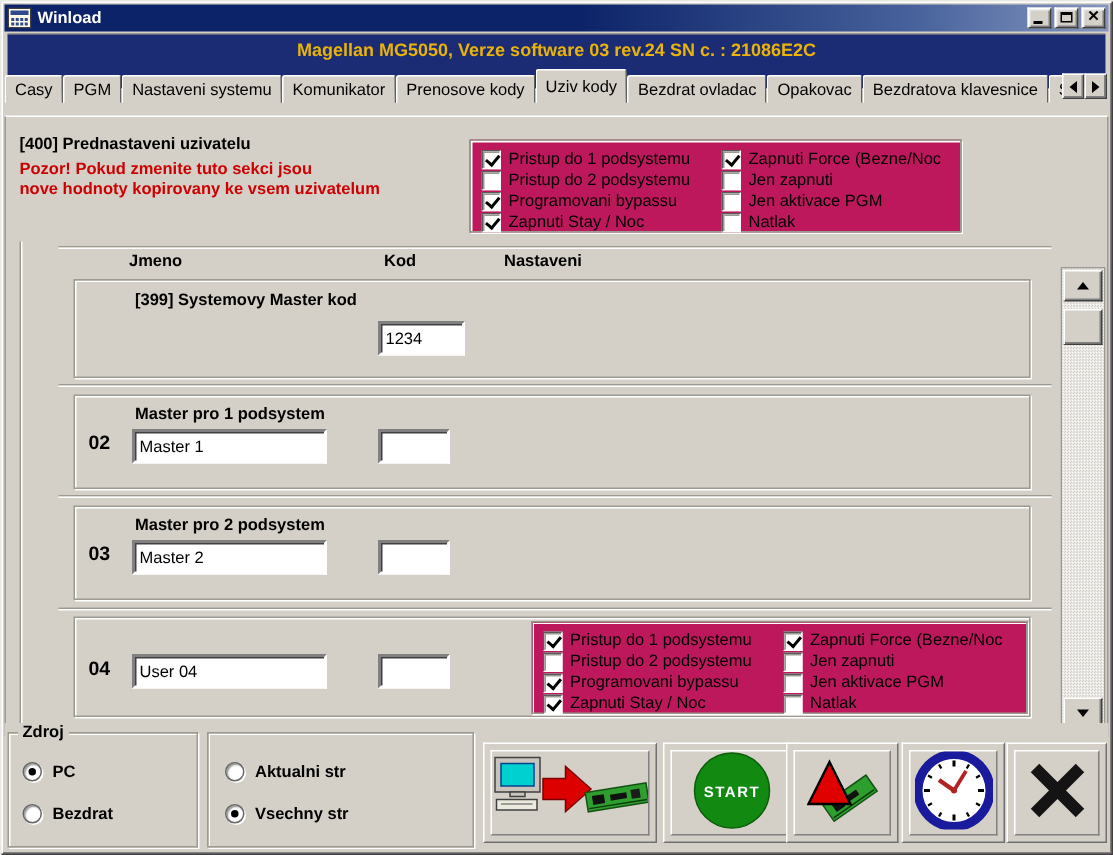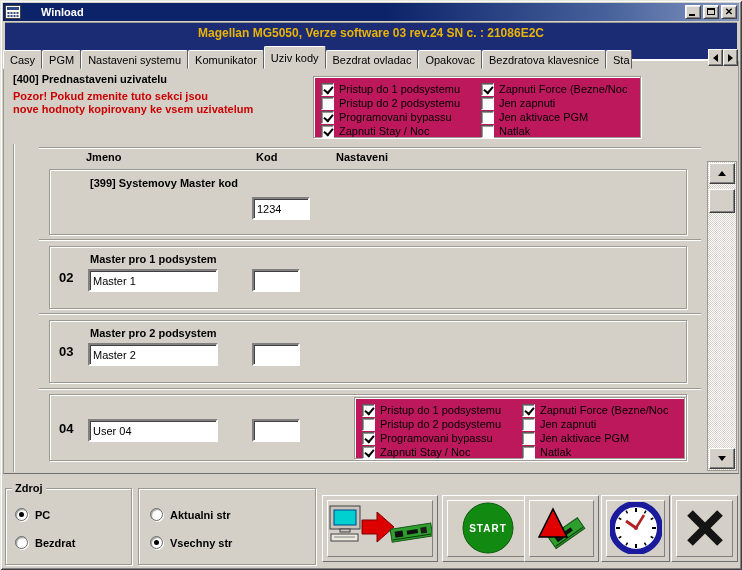--- a/index.html
+++ b/index.html
@@ -7,21 +7,21 @@
   body { font-family:"Liberation Sans", sans-serif; font-size:11px; color:#000; }
   #screen { position:relative; width:742px; height:570px; background:#d4d0c8;
     box-shadow: inset 1px 1px 0 #e9e7e2, inset -1px -1px 0 #404040,
                 inset 2px 2px 0 #fff,    inset -2px -2px 0 #808080; overflow:hidden; }
 
   
   .titlebar { position:absolute; left:3px; top:3px; right:3px; height:18px;
     background:linear-gradient(90deg,#0c2369 0%,#0c2369 52%,#3d5globalThis8 60%,#46619b 80%,#8496c0 100%);
     background:linear-gradient(90deg,#0c2369 0%,#0c2369 52%,#46619b 82%,#8496c0 100%);
     display:flex; align-items:center; }
-  .title-text { color:#fff; font-weight:bold; font-size:11px; margin-left:20px; }
+  .title-text { color:#fff; font-weight:bold; font-size:11px; margin-left:4px; }
   .title-icon { width:16px; height:14px; margin-left:2px; flex:none; }
   .winbtns { margin-left:auto; margin-right:2px; display:flex; gap:2px; }
   .wbtn { width:16px; height:14px; background:#d4d0c8; position:relative;
     border:1px solid; border-color:#fff #404040 #404040 #fff;
     box-shadow: inset 1px 1px 0 #eee, inset -1px -1px 0 #808080; }
   .wbtn .min-glyph { position:absolute; left:3px; bottom:2px; width:6px; height:2px; background:#000; }
   .wbtn .max-glyph { position:absolute; left:3px; top:2px; width:8px; height:7px; border:1px solid #000; border-top-width:2px; }
   .wbtn .close-glyph { position:absolute; left:0; top:0; width:100%; height:100%;
     font-weight:bold; font-size:10px; line-height:12px; text-align:center; }
 
@@ -39,21 +39,21 @@
   .tab.clipped { width:26px; overflow:hidden; }
   .tab-arrows { position:absolute; right:4px; top:49px; display:flex; z-index:7; }
   .arrbtn { width:15px; height:17px; background:#d4d0c8; border:1px solid; border-color:#fff #404040 #404040 #fff;
     box-shadow:inset -1px -1px 0 #808080; display:flex; align-items:center; justify-content:center; }
   .tri-left  { width:0;height:0;border-top:4px solid transparent;border-bottom:4px solid transparent;border-right:5px solid #000; }
   .tri-right { width:0;height:0;border-top:4px solid transparent;border-bottom:4px solid transparent;border-left:5px solid #000; }
   .tri-up    { width:0;height:0;border-left:4px solid transparent;border-right:4px solid transparent;border-bottom:5px solid #000; }
   .tri-down  { width:0;height:0;border-left:4px solid transparent;border-right:4px solid transparent;border-top:5px solid #000; }
 
   
-  .page { position:absolute; left:3px; top:60px; width:736px; height:414px; background:#d4d0c8;
+  .page { position:absolute; left:3px; top:77px; width:736px; height:414px; background:#d4d0c8;
     border-top:1px solid #fff; border-left:1px solid #9a9a91; border-right:1px solid #9a9a91; border-bottom:1px solid #707070; }
   .b { font-weight:bold; }
   .warn { position:absolute; color:#cc0000; font-weight:bold; white-space:nowrap; }
 
   .etched-rule { position:absolute; height:0; border-top:1px solid #9a9a91; border-bottom:1px solid #fff; }
   .etched-vline { position:absolute; width:0; border-left:1px solid #9a9a91; box-shadow:1px 0 0 #fff; }
 
   .panel-etched { border:1px solid #9a9a91; box-shadow:1px 1px 0 #fff, inset 1px 1px 0 #fff; background:#be185d; }
 
   .options-panel { position:absolute; display:grid; grid-template-rows:repeat(4,14px);
@@ -135,20 +135,21 @@
     </span>
   </div>
 
   <div class="banner">Magellan MG5050, Verze software 03 rev.24 SN c. : 21086E2C</div>
 
   <div class="tabstrip" id="tabstrip">
       <div class="tab"><span>Casy</span></div>
       <div class="tab"><span>PGM</span></div>
       <div class="tab"><span>Nastaveni systemu</span></div>
       <div class="tab"><span>Komunikator</span></div>
+      <div class="tab"><span>Prenosove kody</span></div>
       <div class="tab active"><span>Uziv kody</span></div>
       <div class="tab"><span>Bezdrat ovladac</span></div>
       <div class="tab"><span>Opakovac</span></div>
       <div class="tab"><span>Bezdratova klavesnice</span></div>
       <div class="tab clipped"><span>Sta</span></div>
     </div>
   <div class="tab-arrows">
     <span class="arrbtn">
         <span class="tri-left"></span>
       </span>

